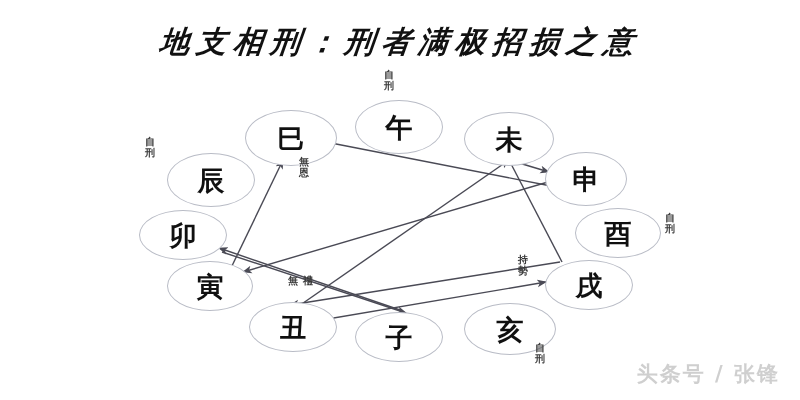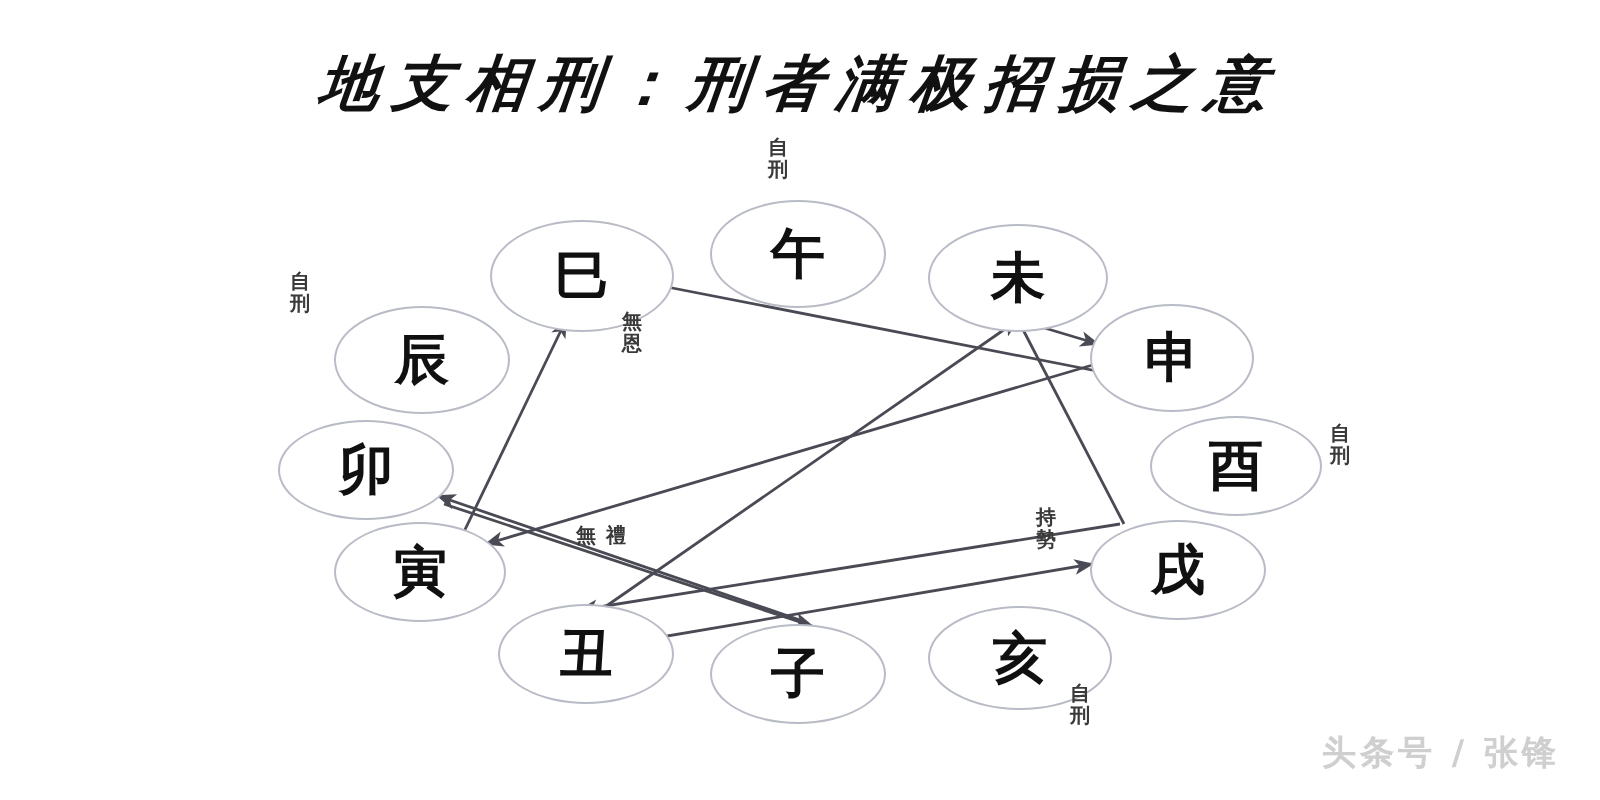--- a/index.html
+++ b/index.html
@@ -70,27 +70,28 @@
     text-align: center;
     user-select: none;
   }
   .tag.vertical {
     width: 12px;
     word-break: break-all;
   }
   .tag.horizontal {
     white-space: nowrap;
     letter-spacing: 5px;
+    margin-top: 12px;
   }
   .watermark {
     position: absolute;
     right: 20px;
     bottom: 12px;
     font-family: "DejaVu Sans", "Liberation Sans", sans-serif;
-    font-size: 17px;
+    font-size: 21px;
     font-weight: 700;
     color: #cfcfcf;
     letter-spacing: 2px;
     white-space: nowrap;
     user-select: none;
   }
 </style>
 </head>
 <body>
 
@@ -150,21 +151,21 @@
       <div class="node" style="left: 139px; top: 210px; width: 88px; height: 50px; border-color: rgb(185, 188, 198);">
         <span class="node-label" style="color: rgb(16, 16, 16);">卯</span>
       </div>
       <div class="node" style="left: 167px; top: 153px; width: 88px; height: 54px; border-color: rgb(185, 188, 198);">
         <span class="node-label" style="color: rgb(16, 16, 16);">辰</span>
       </div>
     </div>
   <div id="tag-layer">
       <div class="tag vertical" style="left: 383px; top: 70px;">自刑</div>
       <div class="tag vertical" style="left: 144px; top: 137px;">自刑</div>
-      <div class="tag vertical" style="left: 310px; top: 157px;">無恩</div>
+      <div class="tag vertical" style="left: 298px; top: 157px;">無恩</div>
       <div class="tag vertical" style="left: 664px; top: 213px;">自刑</div>
       <div class="tag vertical" style="left: 517px; top: 256px; font-family: Liberation Mono, monospace;">持勢</div>
       <div class="tag horizontal" style="left: 288px; top: 264px;">無禮</div>
       <div class="tag vertical" style="left: 534px; top: 343px;">自刑</div>
     </div>
 
   <div class="watermark">头条号 / 张锋</div>
 </div>
 
 </body></html>

